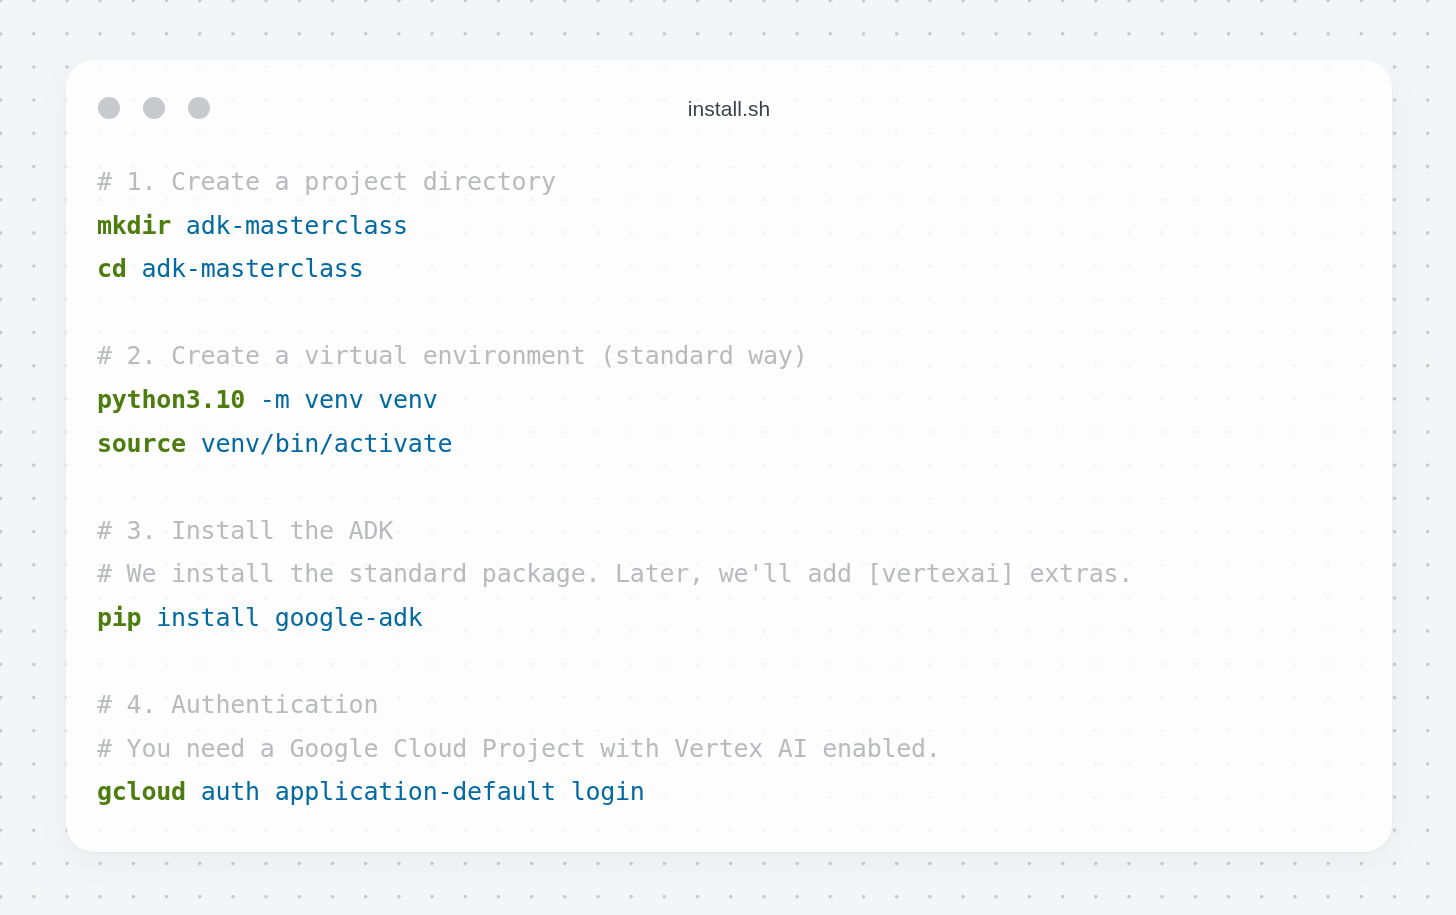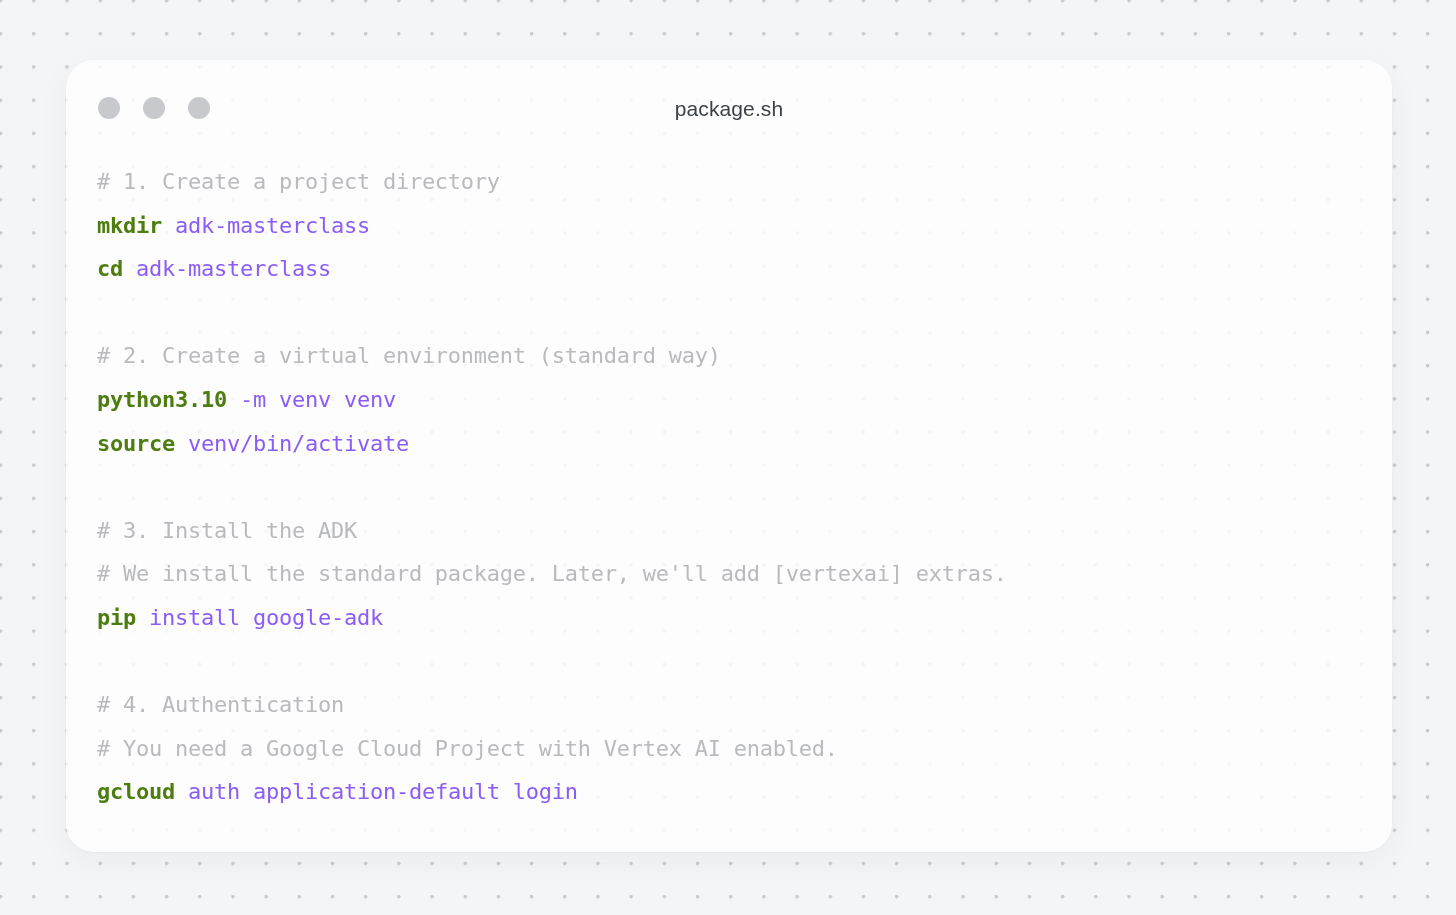--- a/index.html
+++ b/index.html
@@ -70,47 +70,47 @@
     font-size: 21px;
     font-weight: 400;
     color: #3d4148;
     letter-spacing: 0.1px;
   }
 
   
   .code-area {
     padding: 0 0 0 31px;
     font-family: "DejaVu Sans Mono", monospace;
-    font-size: 22px;
+    font-size: 25px;
     line-height: 43.6px;
     white-space: pre;
     letter-spacing: -0.25px;
   }
   .code-line {
     height: 43.6px;
   }
   .code-line.blank {
     height: 43.6px;
   }
 
   .tok-comment { color: #b9babe; font-weight: 400; }
   .tok-cmd     { color: #4d7c0f; font-weight: 700; }
-  .tok-arg     { color: #8b5cf6; font-weight: 400; }
+  .tok-arg     { color: #0369a1; font-weight: 400; }
 </style>
 </head>
 <body>
 
 <div class="backdrop"></div>
 
 <div class="window-card">
 
   <div class="titlebar">
     <div class="dots">
       <span class="dot"></span>
       <span class="dot"></span>
       <span class="dot"></span>
     </div>
-    <div class="window-title">package.sh</div>
+    <div class="window-title">install.sh</div>
   </div>
 
   <div class="code-area" id="code-area"><div class="code-line"><span class="tok-comment"># 1. Create a project directory</span></div><div class="code-line"><span class="tok-cmd">mkdir</span> <span class="tok-arg">adk-masterclass</span></div><div class="code-line"><span class="tok-cmd">cd</span> <span class="tok-arg">adk-masterclass</span></div><div class="code-line blank">&nbsp;</div><div class="code-line"><span class="tok-comment"># 2. Create a virtual environment (standard way)</span></div><div class="code-line"><span class="tok-cmd">python3.10</span> <span class="tok-arg">-m venv venv</span></div><div class="code-line"><span class="tok-cmd">source</span> <span class="tok-arg">venv/bin/activate</span></div><div class="code-line blank">&nbsp;</div><div class="code-line"><span class="tok-comment"># 3. Install the ADK</span></div><div class="code-line"><span class="tok-comment"># We install the standard package. Later, we'll add [vertexai] extras.</span></div><div class="code-line"><span class="tok-cmd">pip</span> <span class="tok-arg">install google-adk</span></div><div class="code-line blank">&nbsp;</div><div class="code-line"><span class="tok-comment"># 4. Authentication</span></div><div class="code-line"><span class="tok-comment"># You need a Google Cloud Project with Vertex AI enabled.</span></div><div class="code-line"><span class="tok-cmd">gcloud</span> <span class="tok-arg">auth application-default login</span></div></div>
 
 </div>
 
 </body></html>

